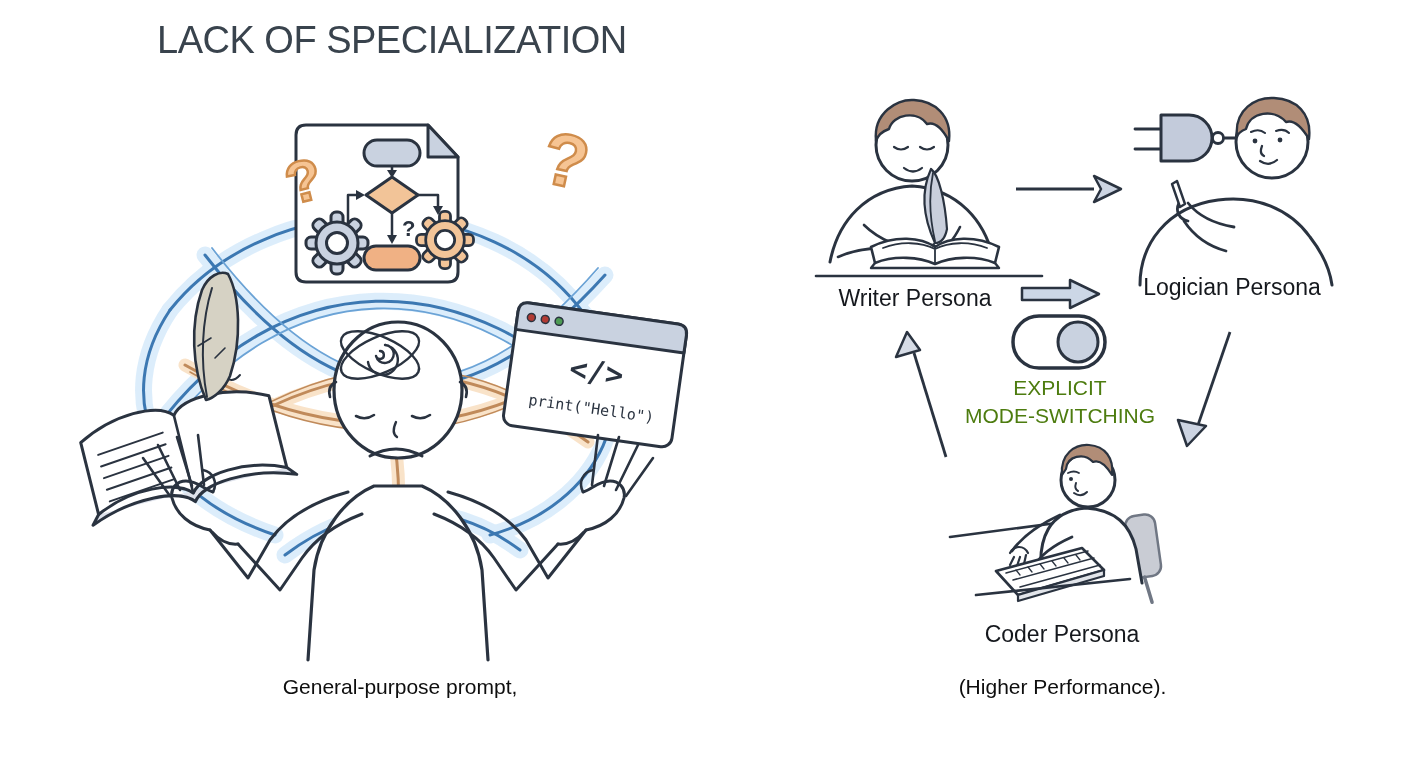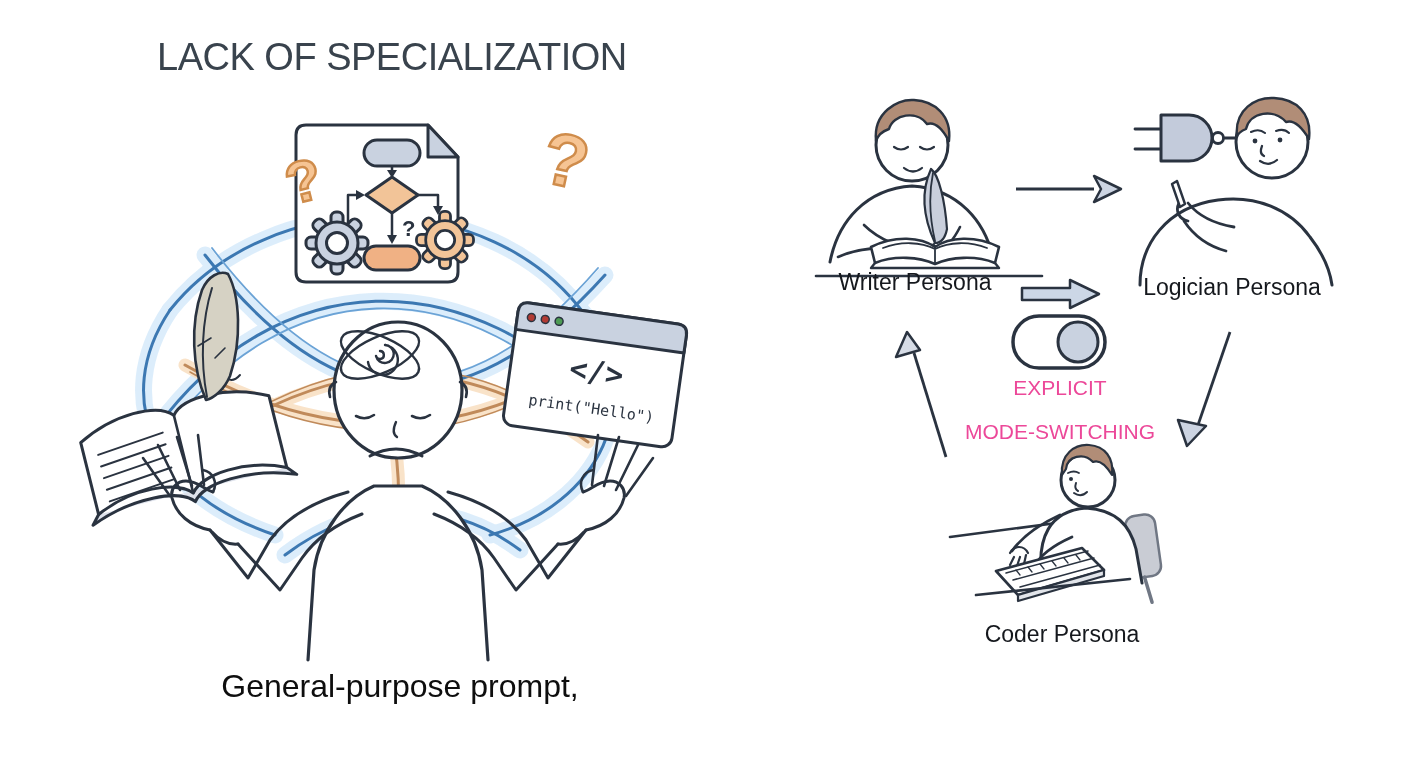--- a/index.html
+++ b/index.html
@@ -1,30 +1,30 @@
 <!DOCTYPE html>
 <html><head>
 <meta charset="utf-8">
 <style>
   html,body{margin:0;padding:0;background:#ffffff;}
   body{width:1408px;height:768px;position:relative;overflow:hidden;
        font-family:"Liberation Sans",sans-serif;color:#15181d;}
   .abs{position:absolute;}
-  #title{left:157px;top:36px;font-size:38px;letter-spacing:-.5px;color:#39434d;white-space:nowrap;}
+  #title{left:157px;top:19px;font-size:38px;letter-spacing:-.5px;color:#39434d;white-space:nowrap;}
   .qmark{font-weight:bold;color:#f6c493;-webkit-text-stroke:2.5px #cf8c4b;line-height:1;}
   #q-left{left:286px;top:152px;font-size:58px;transform:rotate(-14deg);}
   #q-right{left:543px;top:124px;font-size:74px;transform:rotate(12deg);}
   .label{font-size:23px;text-align:center;color:#15181d;}
-  #writer-label{left:818px;top:269px;width:194px;}
+  #writer-label{left:818px;top:285px;width:194px;}
   #logician-label{left:1132px;top:274px;width:200px;}
   #coder-label{left:964px;top:621px;width:196px;}
-  .switch-text{left:930px;width:260px;text-align:center;font-size:21px;color:#ec4899;}
+  .switch-text{left:930px;width:260px;text-align:center;font-size:21px;color:#4d7c0f;}
   #switch-line1{top:376px;}
-  #switch-line2{top:404px;margin-top:16px;}
-  .caption{font-size:32px;text-align:center;line-height:31px;color:#0e0e0e;}
+  #switch-line2{top:404px;}
+  .caption{font-size:21px;text-align:center;line-height:31px;color:#0e0e0e;}
   #caption-left{left:200px;top:671px;width:400px;}
   #caption-right{left:855px;top:671px;width:415px;}
   svg{position:absolute;overflow:visible;}
   svg text{font-family:"Liberation Sans",sans-serif;}
   svg text.mono{font-family:"DejaVu Sans Mono",monospace;}
 </style>
 </head>
 <body>
 
 <div id="title" class="abs">LACK OF SPECIALIZATION</div>
@@ -258,13 +258,14 @@
   </g>
 </svg>
 
 <div id="writer-label" class="abs label">Writer Persona</div>
 <div id="logician-label" class="abs label">Logician Persona</div>
 <div id="coder-label" class="abs label">Coder Persona</div>
 <div id="switch-line1" class="abs switch-text">EXPLICIT</div>
 <div id="switch-line2" class="abs switch-text">MODE-SWITCHING</div>
 
 <div id="caption-right" class="abs caption">
+  <div>(Higher Performance).</div>
 </div>
 
 </body></html>

